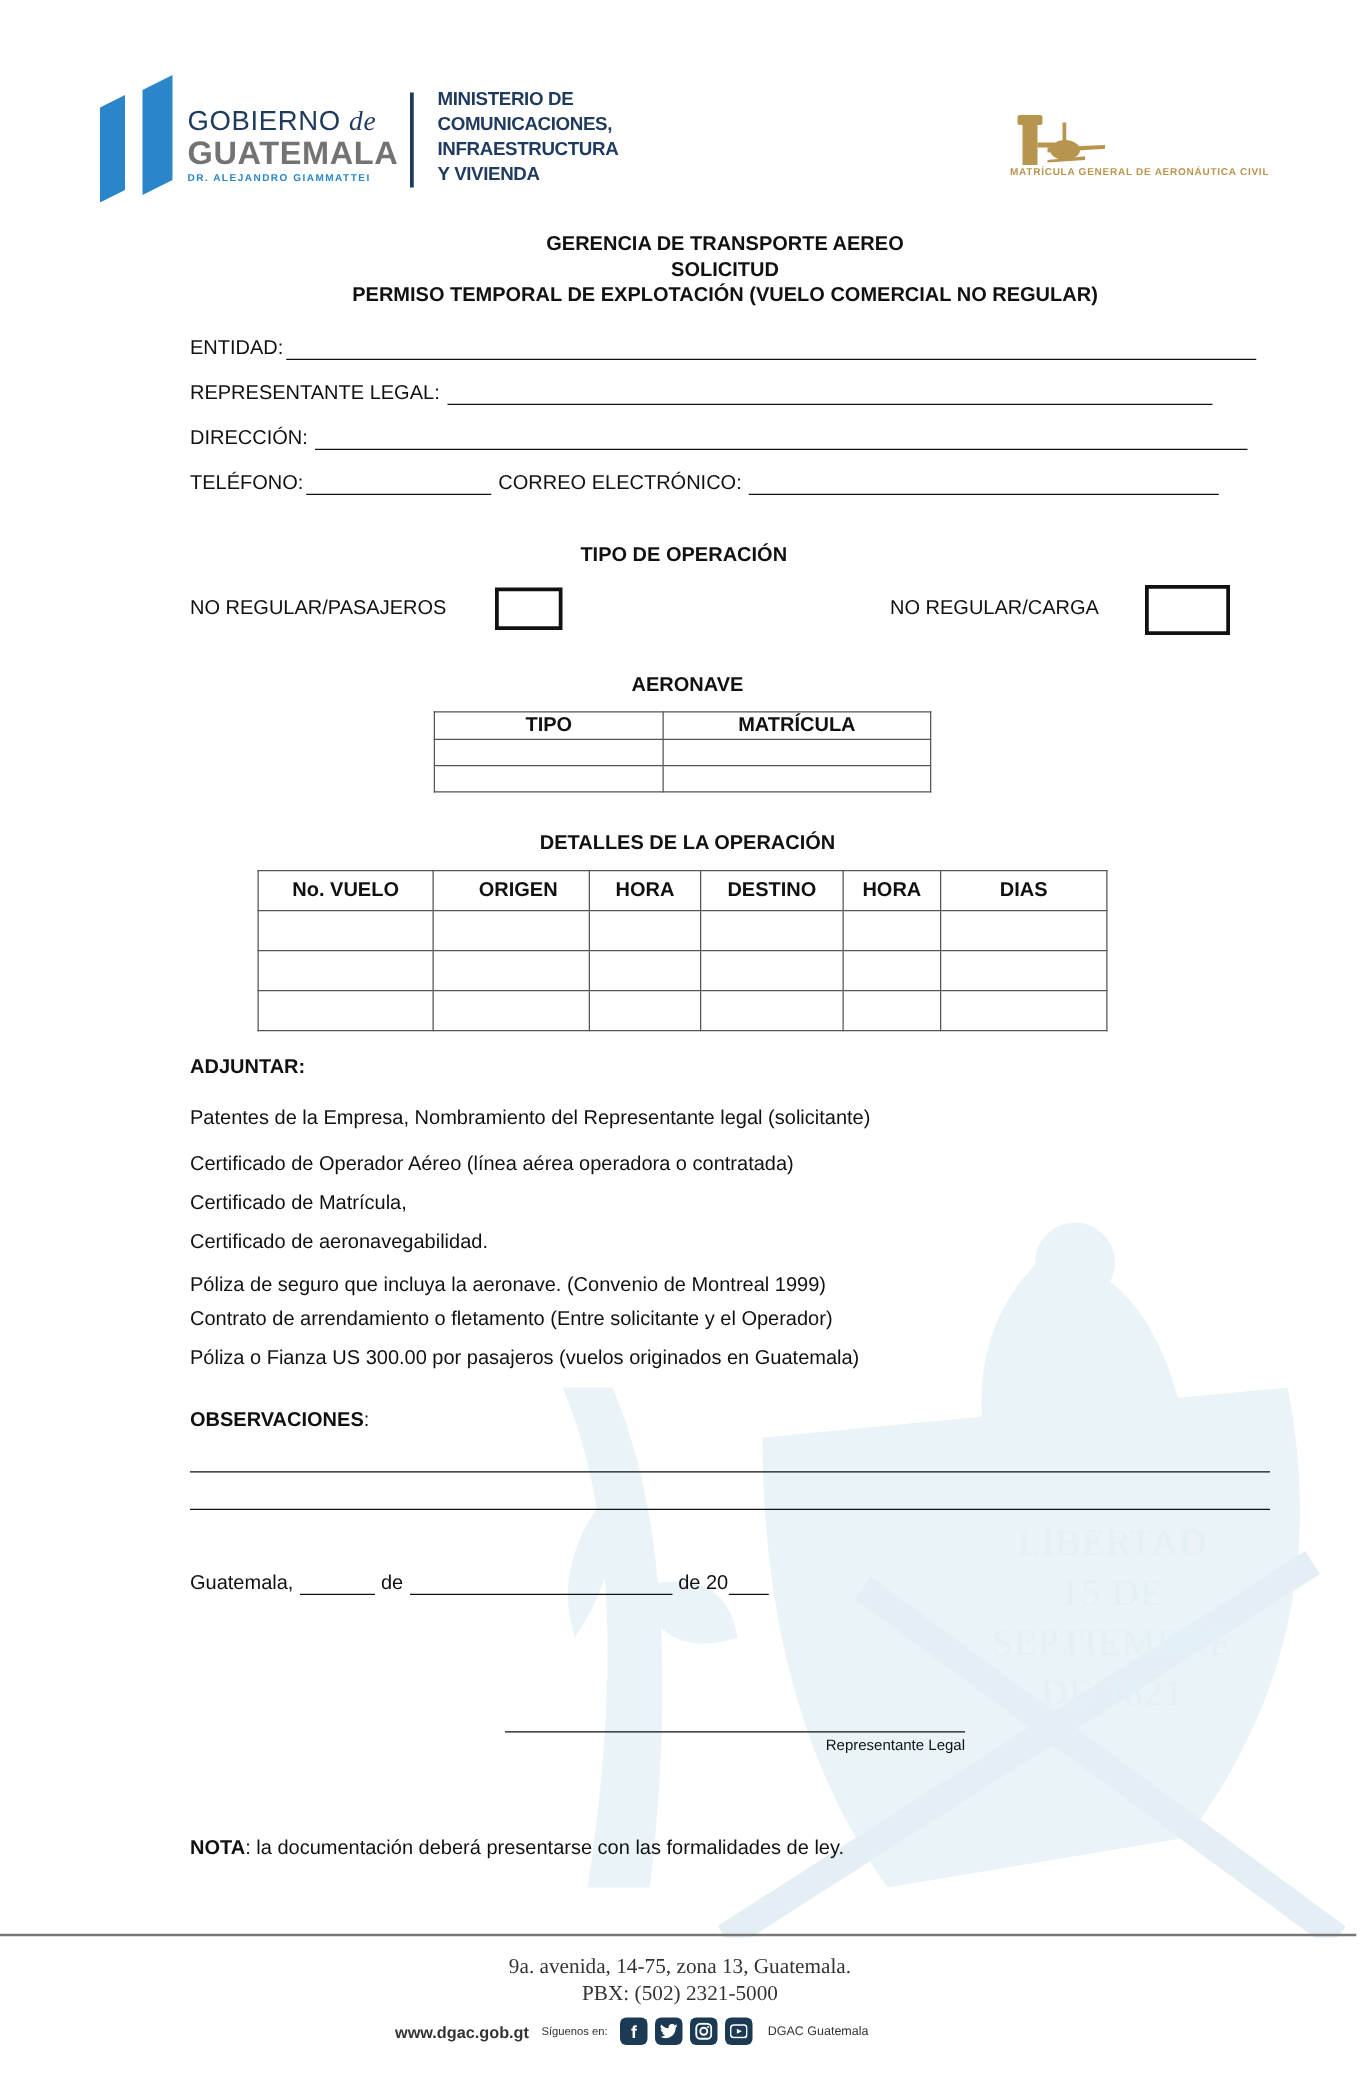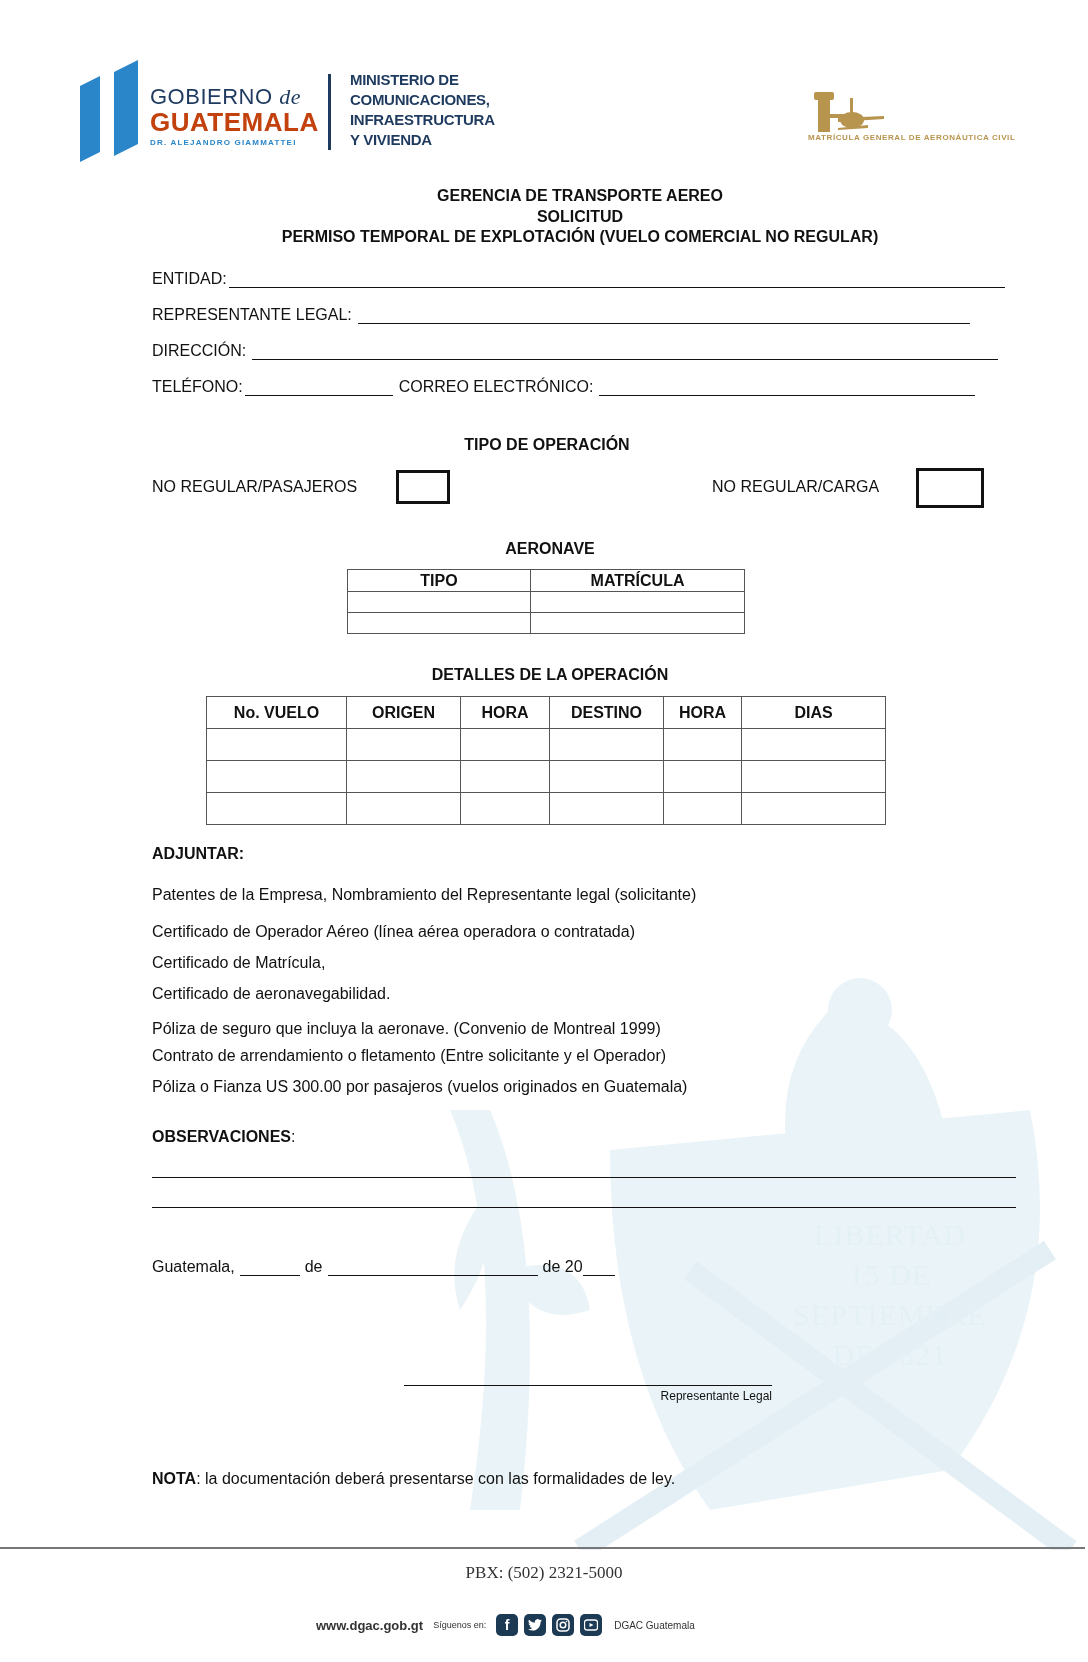--- a/index.html
+++ b/index.html
@@ -10,21 +10,21 @@
   
   .watermark { position: absolute; left: 430px; top: 950px; width: 660px; height: 600px; pointer-events: none; }
   .wm-text { position: absolute; font-family: "Liberation Serif", serif; color: #e3f0f6; font-size: 30px;
              text-align: center; width: 240px; left: 340px; top: 265px; line-height: 40px; letter-spacing: 1px; }
 
   
   .gob-bars { left: 80px; top: 60px; width: 60px; height: 102px; }
   .gob-text { left: 150px; top: 84px; }
   .gob-line1 { font-size: 22px; color: #1e3a5f; letter-spacing: 0.5px; }
   .gob-line1 i { font-family: "Liberation Serif", serif; font-size: 22px; }
-  .gob-line2 { font-size: 26px; font-weight: bold; color: #c2410c; line-height: 24px; letter-spacing: 0.5px; }
+  .gob-line2 { font-size: 26px; font-weight: bold; color: #737373; line-height: 24px; letter-spacing: 0.5px; }
   .gob-line3 { font-size: 8px; font-weight: bold; color: #2a86c9; letter-spacing: 1.2px; margin-top: 4px; }
   .gob-divider { left: 328px; top: 74px; width: 3px; height: 76px; background: #1e3a5f; }
   .ministry { left: 350px; top: 70px; font-size: 15px; font-weight: bold; color: #1e3a5f; line-height: 20px; letter-spacing: -0.3px; }
   .dgac-logo { left: 808px; top: 92px; width: 90px; height: 40px; }
   .dgac-text { left: 808px; top: 133px; font-size: 8px; font-weight: bold; color: #b8954e; letter-spacing: 0.6px; white-space: nowrap; }
 
   
   .titles { left: 0; width: 1160px; top: 186px; text-align: center; font-weight: bold; font-size: 16px; line-height: 20.5px; }
 
   
@@ -154,21 +154,21 @@
     <td></td>
   </tr>
 </tbody>
   </table>
 
 <div class="section-title" style="top:666px; left:0; width:1100px;">DETALLES DE LA OPERACIÓN</div>
 <table style="left:206px; top:696px; width:680px;">
   <tbody>
       <tr style="height:32px;">
     <th style="width:139px;">No. VUELO</th>
-    <th style="width:113px;">ORIGEN</th>
+    <th style="width:113px;padding-left:11px;">ORIGEN</th>
     <th style="width:88px;">HORA</th>
     <th style="width:113px;">DESTINO</th>
     <th style="width:77px;">HORA</th>
     <th>DIAS</th>
   </tr>
   <tr style="height:32px;">
     <td></td>
         <td></td>
         <td></td>
         <td></td>
@@ -216,20 +216,21 @@
   <span style="display:inline-block; width:32px; border-bottom:1px solid #111; height:16px;"></span>
 </div>
 
 <div class="hline" style="left:404px; top:1385px; width:368px; border-top-width:1px;"></div>
 <div class="abs" style="left:404px; top:1389px; width:368px; text-align:right; font-size:12px;">Representante Legal</div>
 
 <div class="plain" style="top:1470px;"><span class="bold">NOTA</span><span>: la documentación deberá presentarse con las formalidades de ley.</span></div>
 
 <div class="footer-rule"></div>
 <div class="footer-addr">
+  <div>9a. avenida, 14-75, zona 13, Guatemala.</div>
   <div>PBX: (502) 2321-5000</div>
 </div>
 <div class="footer-social">
   <span class="url">www.dgac.gob.gt</span>
   <span class="follow">Síguenos en:</span>
   <span class="soc">f</span>
   <span class="soc">
     <svg width="14" height="12" viewBox="0 0 24 20">
         <path fill="#fff" d="M24 2.3a9.8 9.8 0 0 1-2.8.8A4.9 4.9 0 0 0 23.3.4a9.9 9.9 0 0 1-3.1 1.2A4.9 4.9 0 0 0 11.8 6 14 14 0 0 1 1.7.9a4.9 4.9 0 0 0 1.5 6.6A4.9 4.9 0 0 1 1 6.9a4.9 4.9 0 0 0 3.9 4.9 4.9 4.9 0 0 1-2.2.1 4.9 4.9 0 0 0 4.6 3.4A9.9 9.9 0 0 1 0 17.3 14 14 0 0 0 7.5 19.5c9.1 0 14-7.5 14-14v-.6A10 10 0 0 0 24 2.3z"></path>
       </svg>

